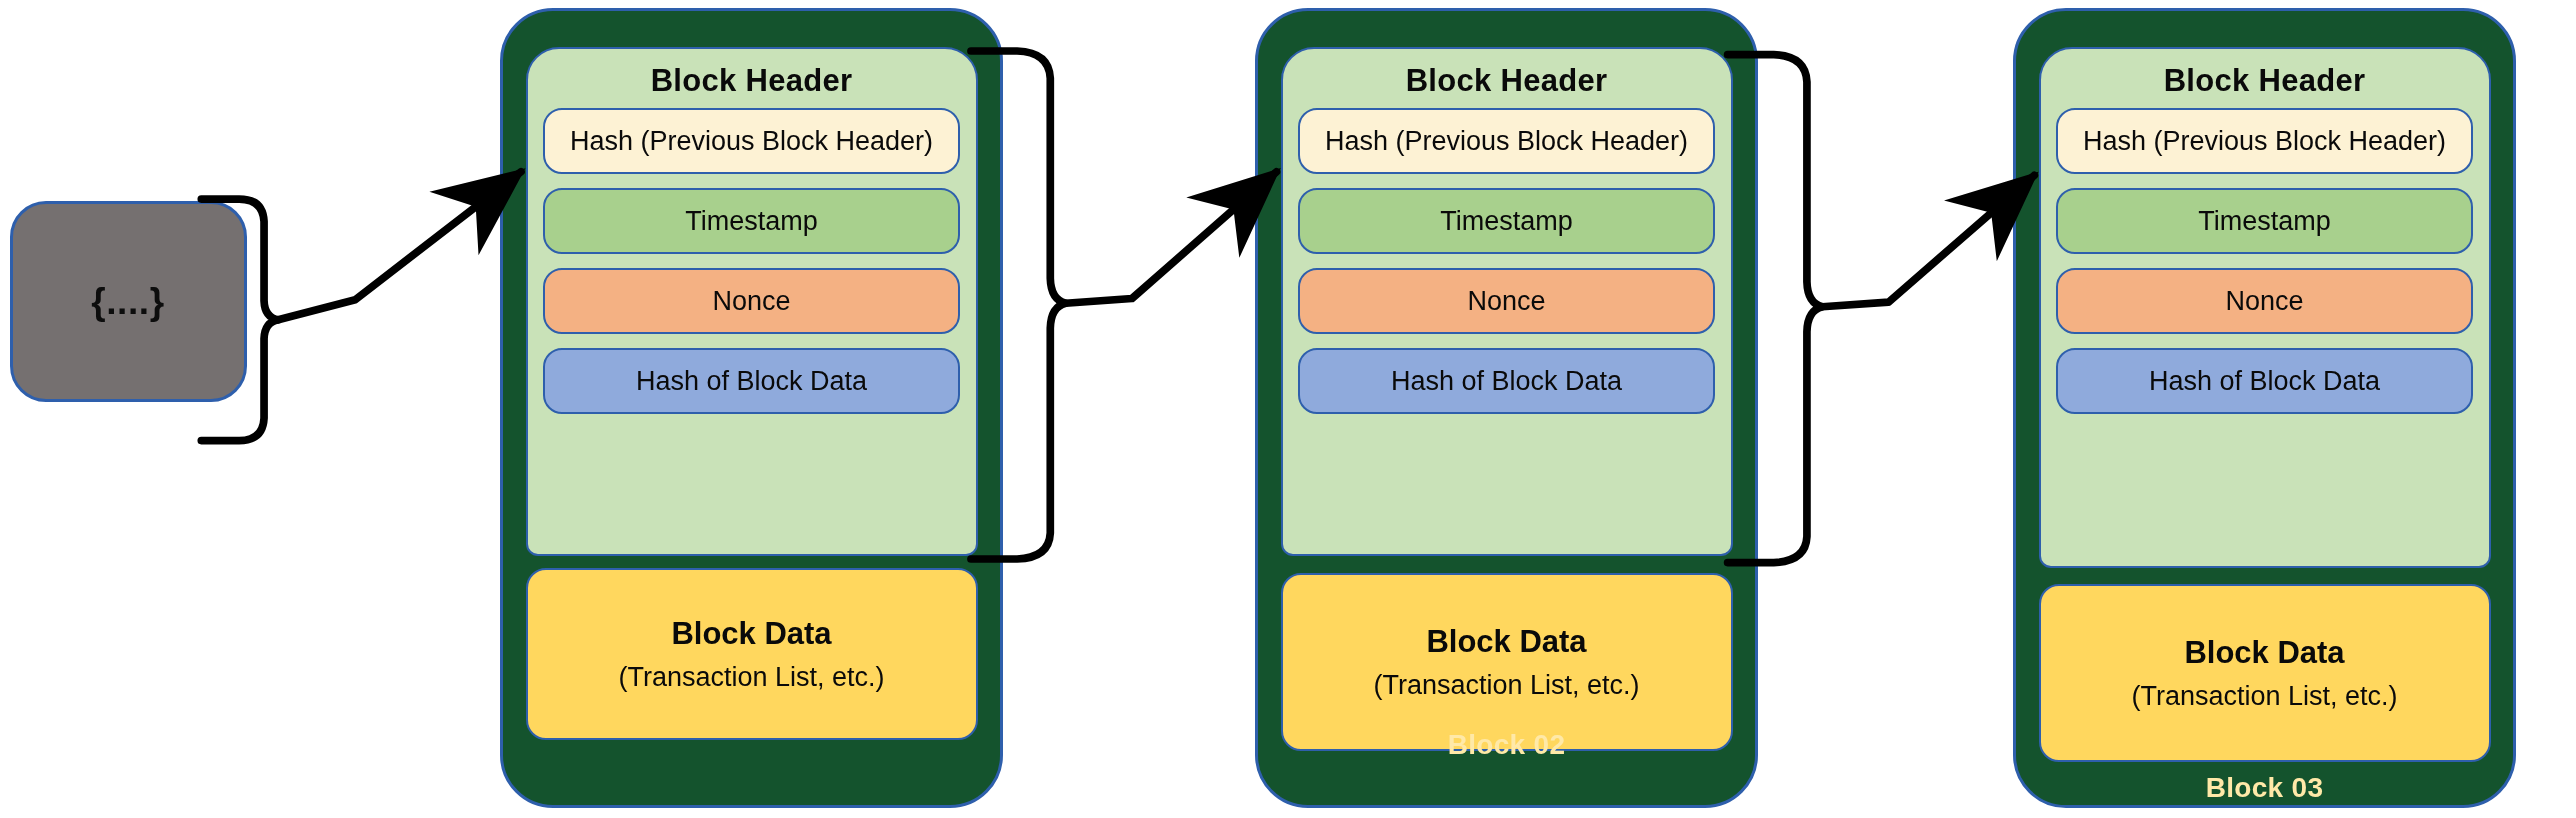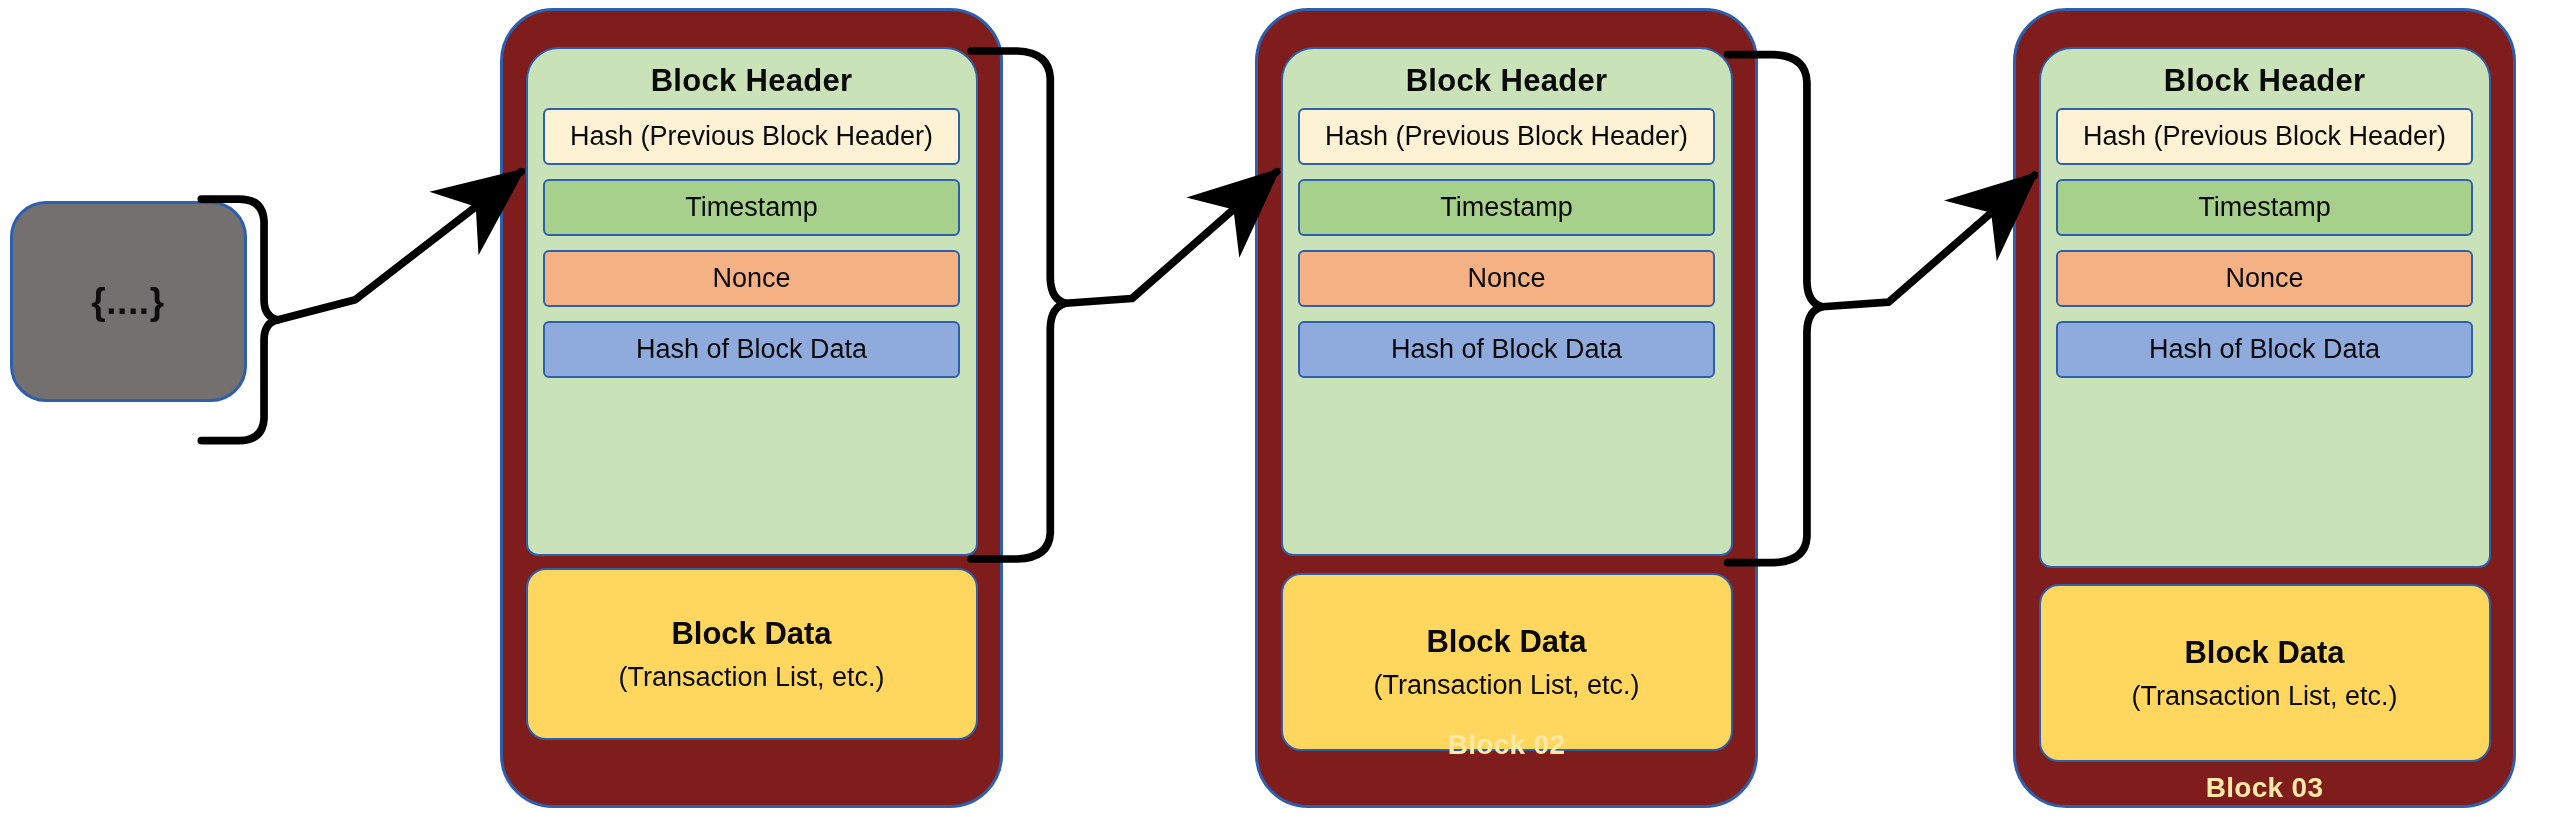--- a/index.html
+++ b/index.html
@@ -17,43 +17,43 @@
     box-sizing:border-box;
   }
   .genesis-label{
     color:#0d0d0d;font-size:37px;font-weight:bold;letter-spacing:0.6px;
     line-height:1;
   }
 
   
   .block{
     position:absolute;top:8.3px;width:503px;height:800px;
-    background:#7f1d1d;border:3px solid #2E5FAC;border-radius:53px;
+    background:#14532d;border:3px solid #2E5FAC;border-radius:53px;
     box-sizing:border-box;
   }
   .block-inner{
     position:absolute;left:0;right:0;top:0;bottom:0;
   }
 
   
   .header-panel{
     position:absolute;left:22.5px;right:22.5px;top:36px;
     background:#C9E2B8;border:2.4px solid #2E5FAC;
     border-radius:33px 33px 12px 12px;
     box-sizing:border-box;padding:9.5px 15.4px 15.4px 15.4px;
   }
   .header-title{
     text-align:center;color:#0a0a0a;font-size:31px;font-weight:bold;
     line-height:1.05;margin:6px 0 10.7px 0;letter-spacing:0.3px;
   }
   .field{
-    border:2.4px solid #2E5FAC;border-radius:6px;box-sizing:border-box;
+    border:2.4px solid #2E5FAC;border-radius:19px;box-sizing:border-box;
     display:flex;align-items:center;justify-content:center;
     color:#0a0a0a;font-size:27px;line-height:1.05;text-align:center;
-    margin-bottom:14px;padding:3.6px 4.7px;height:57px;
+    margin-bottom:14px;padding:3.6px 4.7px;height:66px;
   }
   .field:last-child{margin-bottom:6px;}
   .f-hash-prev{background:#FDF2D4;}
   .f-timestamp{background:#A8D08D;}
   .f-nonce{background:#F4B183;text-align:center;}
   .f-hash-data{background:#8FAADC;}
 
   
   .data-panel{
     position:absolute;left:22.5px;right:22.5px;

